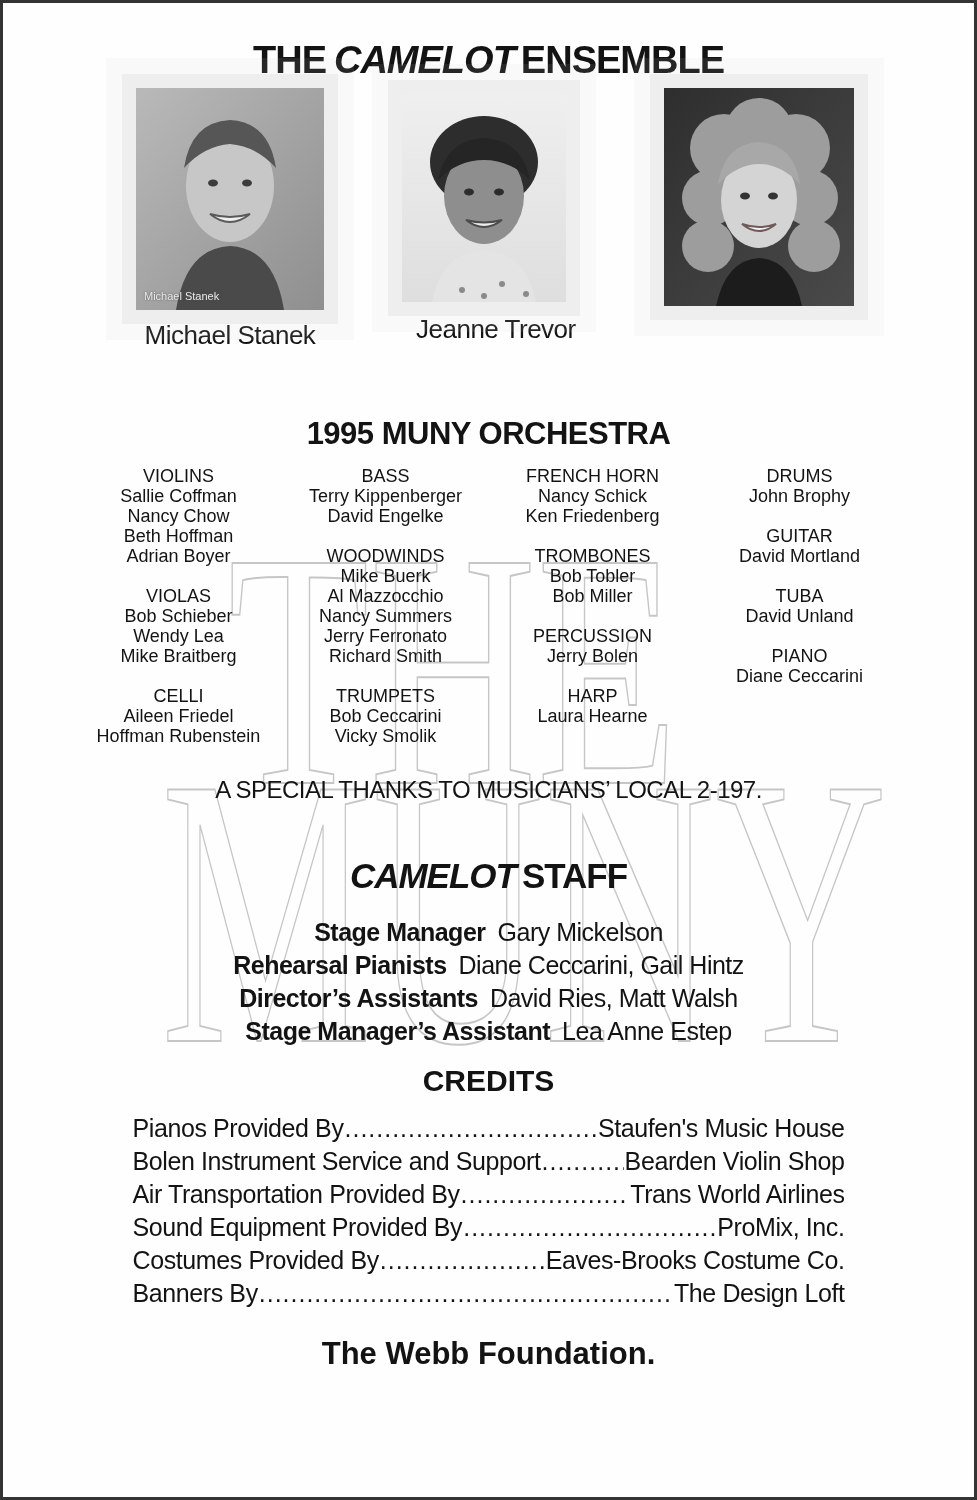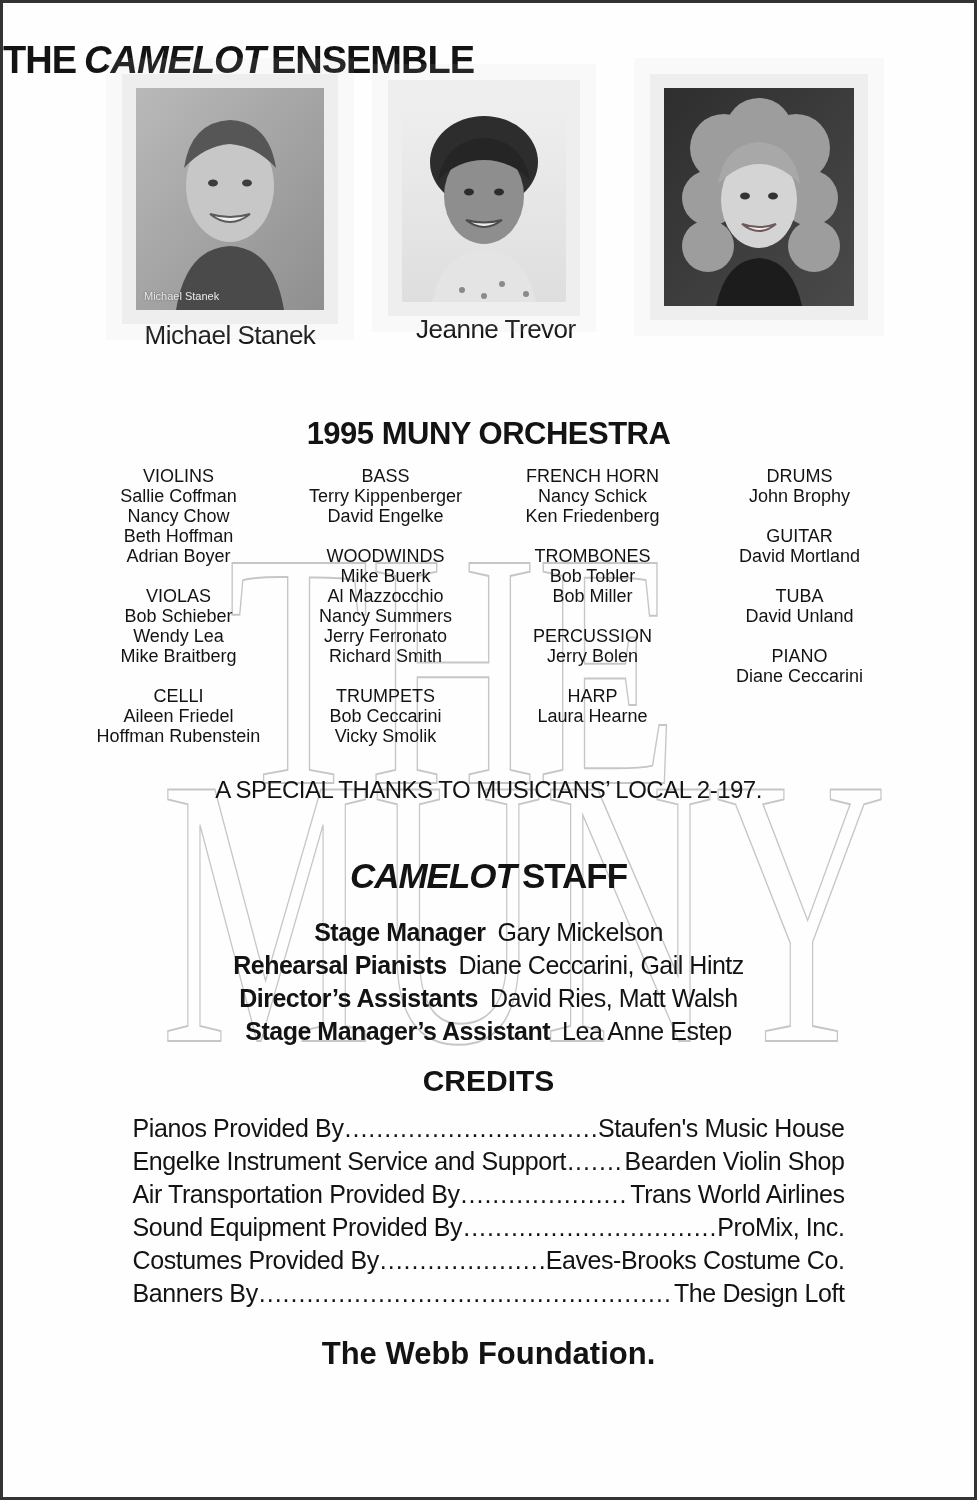--- a/index.html
+++ b/index.html
@@ -27,20 +27,21 @@
     fill: none;
     stroke: #c6c6c6;
     stroke-width: 2px;
   }
 
   .content { position: relative; z-index: 1; }
 
   
   .main-title {
     margin-top: 36px;
+    text-align: center;
     font-size: 38px;
     font-weight: 700;
     letter-spacing: -1px;
     white-space: nowrap;
   }
   .main-title .show-name { font-style: italic; margin: 0 6px 0 8px; }
 
   
   .cast-row { position: relative; height: 262px; margin-top: 6px; padding-left: 14px; }
   .cast-fig { position: absolute; text-align: center; }
@@ -326,21 +327,21 @@
 
     <h2 class="credits-heading">CREDITS</h2>
 
     <div class="credits-list" id="credits-list">
         <div class="credit-line">
     <span class="credit-label">Pianos Provided By</span>
     <span class="credit-dots">........................................................................................................................</span>
     <span class="credit-value">Staufen's Music House</span>
   </div>
         <div class="credit-line">
-    <span class="credit-label">Engelke Instrument Service and Support</span>
+    <span class="credit-label">Bolen Instrument Service and Support</span>
     <span class="credit-dots">........................................................................................................................</span>
     <span class="credit-value">Bearden Violin Shop</span>
   </div>
         <div class="credit-line">
     <span class="credit-label">Air Transportation Provided By</span>
     <span class="credit-dots">........................................................................................................................</span>
     <span class="credit-value">Trans World Airlines</span>
   </div>
         <div class="credit-line">
     <span class="credit-label">Sound Equipment Provided By</span>

